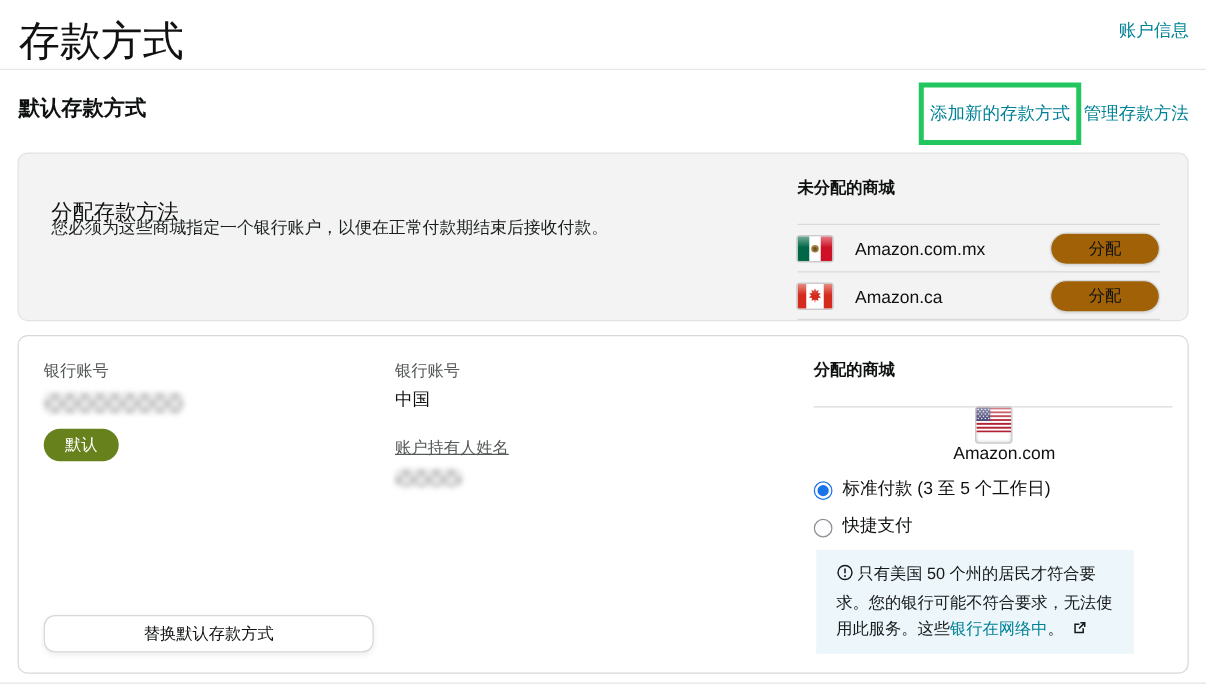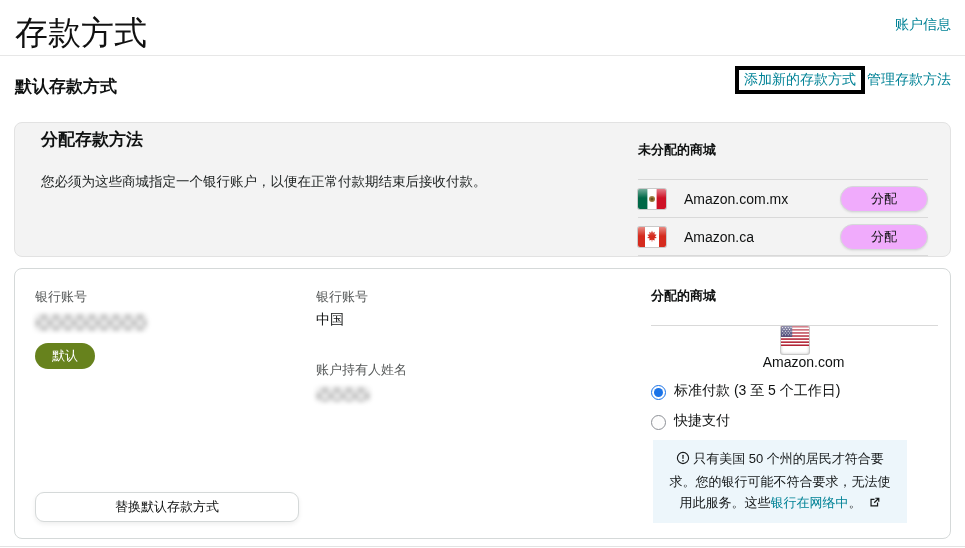--- a/index.html
+++ b/index.html
@@ -11,78 +11,78 @@
   .link { color:#008296; text-decoration:none; cursor:pointer; }
 
   
   .page-title { position:absolute; left:15px; top:11px; font-size:33px; font-weight:400; color:#111; }
   .account-info { position:absolute; right:14px; top:16px; font-size:14px; }
   .header-rule { position:absolute; left:0; right:0; top:55px; border-top:1px solid #e7e7e7; }
   .bottom-rule { position:absolute; left:0; right:0; top:546px; border-top:1px solid #e3e3e3; }
 
   .section-title { position:absolute; left:15px; top:75px; font-size:17px; font-weight:700; }
   .section-links { position:absolute; right:14px; top:66px; display:flex; align-items:center; font-size:14px; }
-  .red-box { border:4px solid #000000; padding:1px 5px; display:inline-block; margin-right:2px; }
+  .red-box { border:4px solid #22c55e; padding:12px 5px; display:inline-block; margin-right:2px; }
 
   
   .assign-panel {
     position:absolute; left:14px; top:122px; width:937px; height:135px;
     background:#f3f3f3; border:1px solid #e2e2e2; border-radius:8px;
   }
-  .assign-title { position:absolute; left:26px; top:5px; font-size:17px; font-weight:700; }
+  .assign-title { position:absolute; left:26px; top:35px; font-size:17px; font-weight:400; }
   .assign-desc { position:absolute; left:26px; top:50px; font-size:13.5px; color:#1b1f1f; }
   .assign-right { position:absolute; right:22px; top:12px; width:290px; }
   .mini-header { font-size:13px; font-weight:700; padding:6px 0 20px; border-bottom:1px solid #d9d9d9; }
   .mp-row { display:flex; align-items:center; height:38px; border-bottom:1px solid #d9d9d9; }
   .mp-row.plain { border-bottom:none; height:44px;flex-direction:column; }
   .mp-name { font-size:14px; margin-left:18px; }
   .pill-btn {
     margin-left:auto; width:88px; height:26px; border-radius:100px;
-    border:1px solid #d5d9d9; background:#f0abfc; font-size:13px; color:#0f1111;
+    border:1px solid #d5d9d9; background:#a16207; font-size:13px; color:#0f1111;
     font-family:inherit; cursor:pointer; box-shadow:0 1px 2px rgba(15,17,17,.08);
   }
 
   
   .flag { width:28px; height:20px; position:relative; flex:0 0 28px; border-radius:2px;
           box-shadow:0 0 0 1px #c9c9c9, inset 0 0 3px rgba(0,0,0,.25); overflow:hidden; }
   .flag svg { display:block; width:28px; height:20px; }
   .flag::after { content:""; position:absolute; inset:0;
           background:linear-gradient(180deg,rgba(255,255,255,.45),rgba(255,255,255,0) 45%); }
 
   
   .bank-panel {
     position:absolute; left:14px; top:268px; width:937px; height:271px;
     background:#fff; border:1px solid #d5d9d9; border-radius:8px;
   }
   .col-1 { position:absolute; left:20px; top:19px; }
   .col-2 { position:absolute; left:301px; top:19px; }
   .col-3 { position:absolute; left:636px; top:12px; width:287px; }
   .field-label { font-size:13px; color:#565959; }
   .field-value { font-size:14px; color:#0f1111; margin-top:5px; }
-  .mt { margin-top:32px; }
+  .mt { margin-top:20px;text-decoration:underline; }
   .blur { filter:blur(2px); border-radius:4px;
     background-image:linear-gradient(45deg,#c4c4c4 25%,transparent 25%,transparent 75%,#c4c4c4 75%),
                      linear-gradient(45deg,#c4c4c4 25%,#ebebeb 25%,#ebebeb 75%,#c4c4c4 75%);
     background-size:12px 12px; background-position:0 0,6px 6px; }
   .blur-account { width:112px; height:17px; margin-top:8px; }
   .blur-name { width:54px; height:15px; margin-top:8px; }
   .badge {
     display:inline-block; margin-top:12px; background:#67821d; color:#fff;
     font-size:13px; padding:4px 17px; border-radius:13px;
   }
 
   .radio-row { display:flex; align-items:flex-end; margin-top:12px; font-size:14px; cursor:pointer; }
   .radio { width:15px; height:15px; border-radius:50%; border:1px solid #8d9096; margin-right:8px;
            position:relative; background:#fdfdfd; flex:0 0 15px; }
   .radio.selected { border:1.5px solid #1a73e8; }
   .radio.selected::after { content:""; position:absolute; inset:2px; border-radius:50%; background:#1a73e8; }
 
   .notice {
     margin-top:10px; margin-left:2px; width:254px; background:#edf6fb;
-    padding:8px 16px; font-size:13px; line-height:21px; color:#16191a;text-align:center;
+    padding:8px 16px; font-size:13px; line-height:21px; color:#16191a;
   }
   .info-icon { display:inline-block; vertical-align:-2px; margin-right:3px; }
   .ext-icon { display:inline-block; vertical-align:-2px; margin-left:6px; cursor:pointer; }
 
   .replace-btn {
     position:absolute; left:20px; bottom:16px; width:264px; height:30px;
     border:1px solid #d5d9d9; border-radius:9px; background:#fff; font-size:13px;
     color:#0f1111; font-family:inherit; cursor:pointer; box-shadow:0 2px 5px rgba(15,17,17,.07);
   }
 </style>

